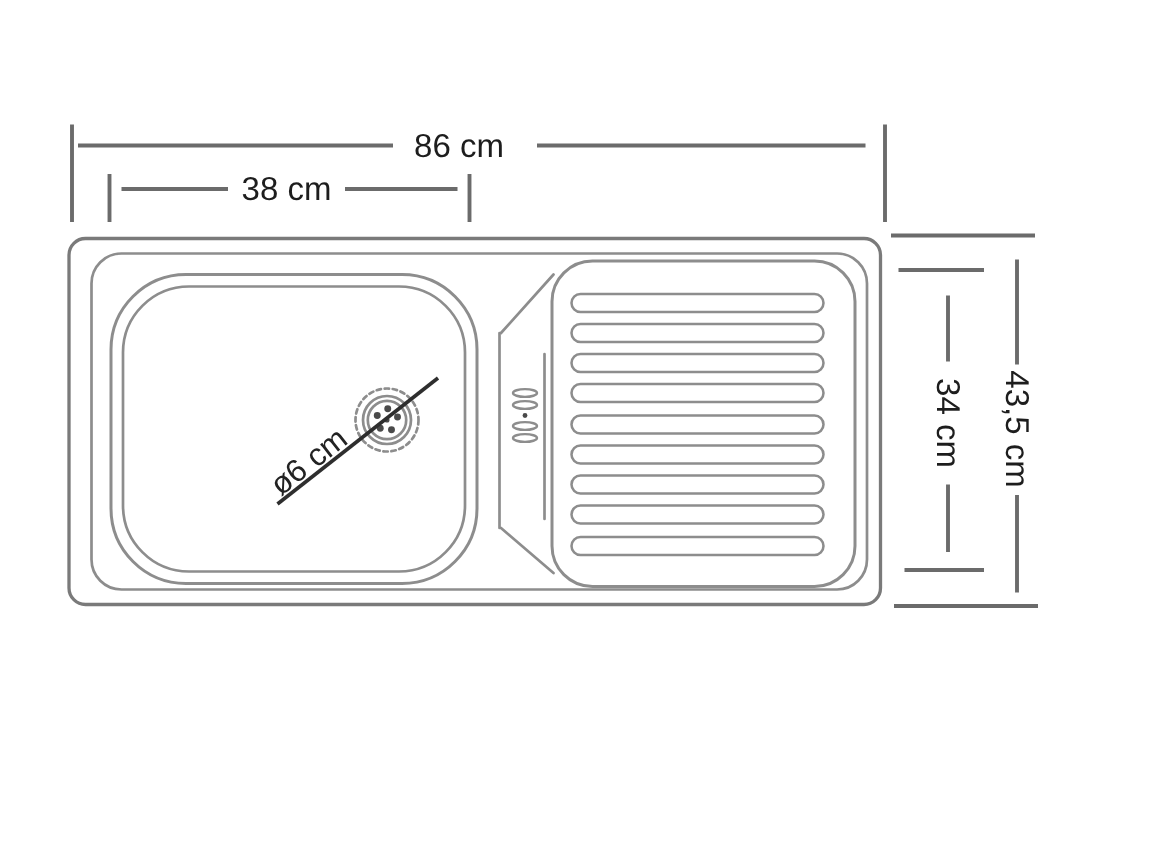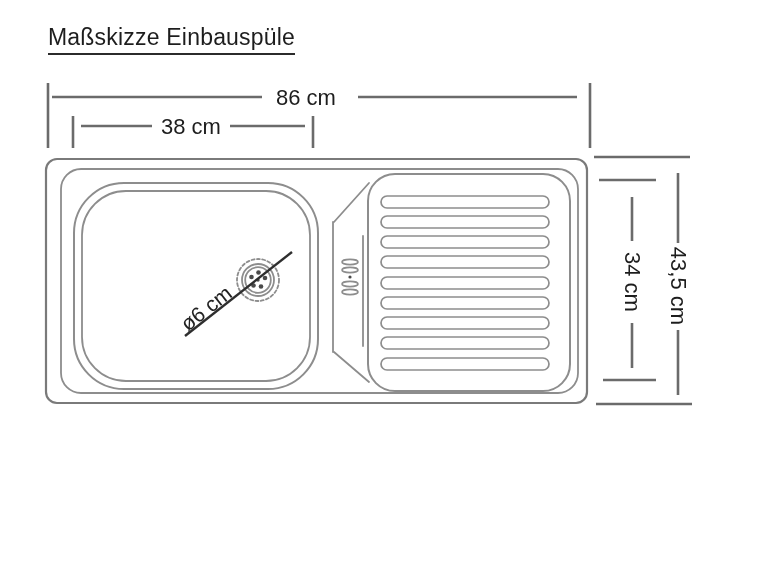--- a/index.html
+++ b/index.html
@@ -38,21 +38,20 @@
     stroke: none;
   }
   .hole-dot { fill: #4a4a4a; stroke: none; }
   .tap-mark { fill: none; }
 </style>
 </head>
 <body>
 
 <div class="page">
 
-  <h1 class="title">Maßskizze Einbauspüle</h1>
 
   <svg class="drawing" width="770" height="578" viewBox="0 0 770 578" fill="none">
 
     <g stroke-width="2.6" stroke-linecap="butt" stroke="#6b6b6b">
 
       <g>
         <line x1="48" y1="83" x2="48" y2="148"></line>
         <line x1="590" y1="83" x2="590" y2="148"></line>
         <line x1="52" y1="97" x2="262" y2="97"></line>
         <line x1="358" y1="97" x2="577" y2="97"></line>

